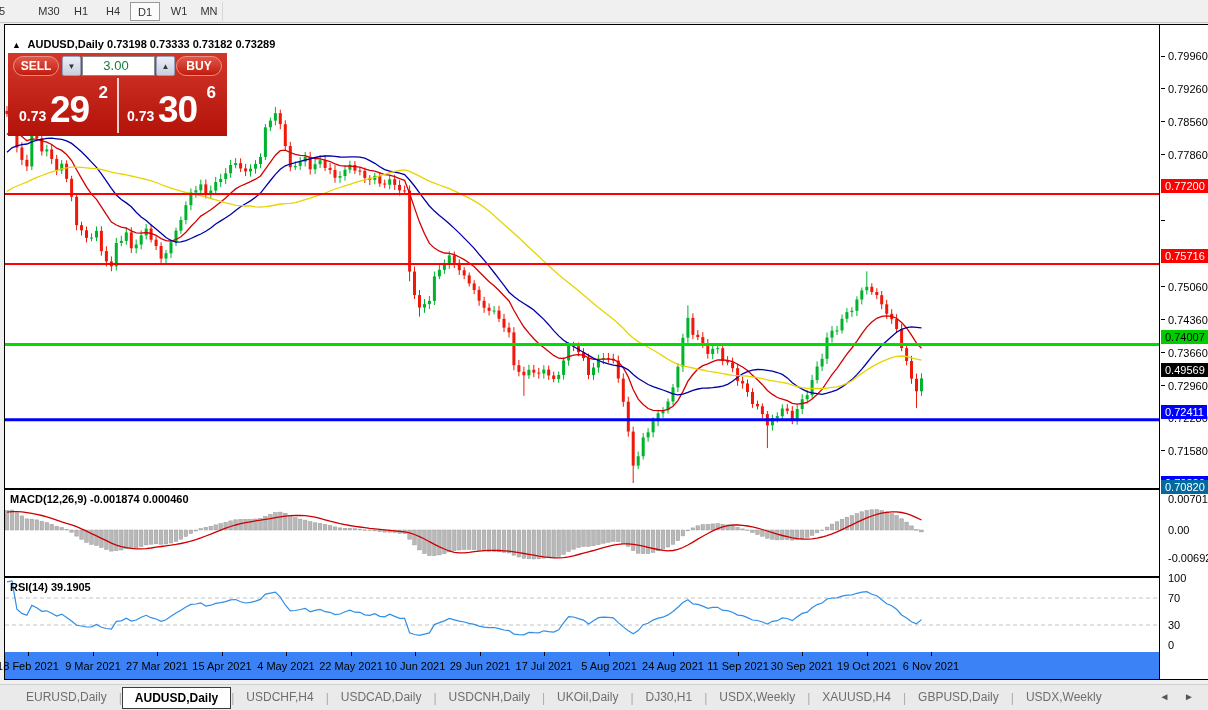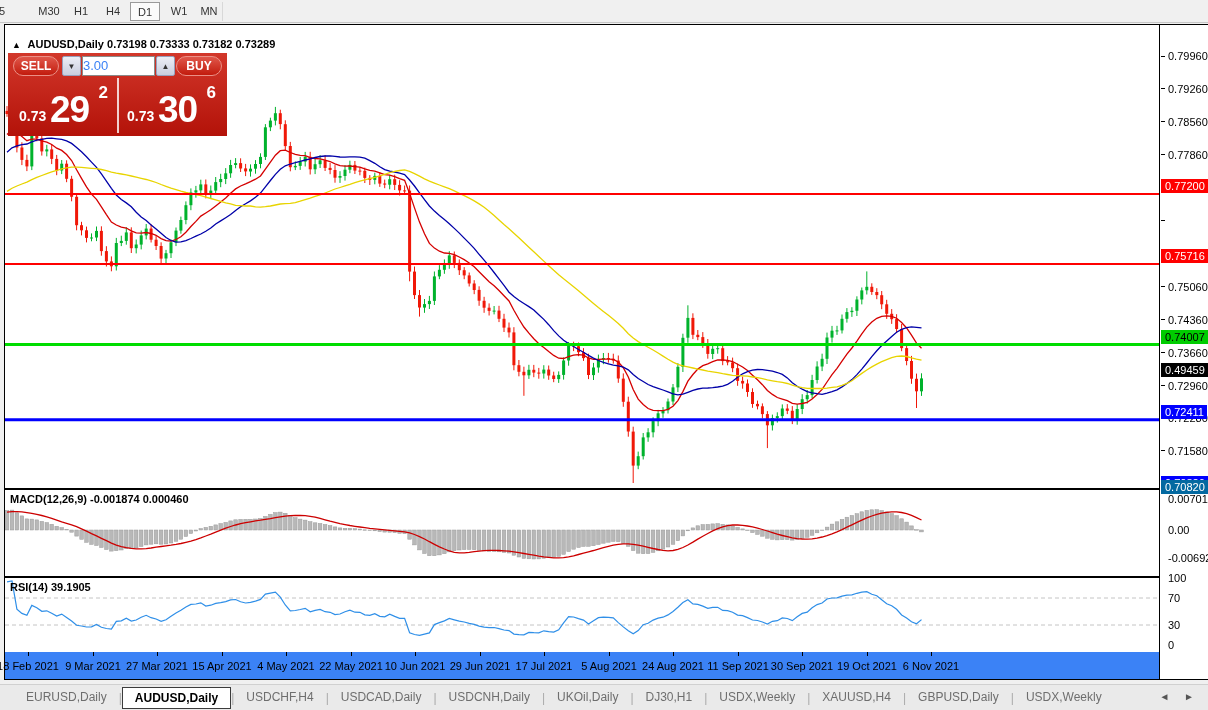--- a/index.html
+++ b/index.html
@@ -38,21 +38,21 @@
     background:linear-gradient(#d2372a,#b31209);padding:2px;}
   .tp-row1{position:relative;height:22px;}
   .tp-btn{position:absolute;top:1px;height:20px;line-height:19px;text-align:center;color:#fff;
     font-size:12px;font-weight:bold;background:linear-gradient(#e0574a,#c21b0d);
     border:1px solid #ea9086;border-radius:10px;cursor:pointer;}
   .tp-sell{left:3px;width:46px;} .tp-buy{right:3px;width:46px;}
   .tp-spin{position:absolute;top:1px;width:19px;height:20px;background:linear-gradient(#eceef6,#c9cede);
     border:1px solid #96a0bc;border-radius:2px;color:#333;font-size:8px;line-height:19px;text-align:center;cursor:pointer;}
   .tp-dn{left:52px;} .tp-up{left:146px;}
   .tp-vol{position:absolute;left:72px;top:1px;width:73px;height:20px;background:#fff;border:1px solid #8a8a8a;
-    font-size:13px;color:#3b82f6;text-align:left;line-height:18px;padding-right:5px;}
+    font-size:13px;color:#15803d;text-align:center;line-height:18px;padding-right:5px;}
   .tp-row2{position:relative;height:55px;margin-top:1px;}
   .tp-price{position:absolute;top:0;width:106px;height:55px;color:#fff;white-space:nowrap;cursor:pointer;}
   .tp-price-sell{left:0;} .tp-price-buy{left:108px;}
   .tp-row2 .gap{position:absolute;left:106.5px;top:0;width:2px;height:55px;background:rgba(255,255,255,.8);}
   .tp-price .sm{font-size:14px;font-weight:bold;position:absolute;bottom:9px;left:9px;}
   .tp-price .bg{font-size:37px;font-weight:bold;position:absolute;bottom:2px;left:40px;letter-spacing:-1px;}
   .tp-price .sp{font-size:17px;font-weight:bold;position:absolute;top:5px;right:8px;}
 
   
   .date-strip{position:absolute;left:0;top:627px;width:1154px;height:27px;background:#3b82f6;}
@@ -775,21 +775,21 @@
         <div class="p-label" style="top: 322px;">0.73660</div>
         <div class="p-tick" style="top: 360px;"></div>
         <div class="p-label" style="top: 355px;">0.72960</div>
         <div class="p-tick" style="top: 392px;"></div>
         <div class="p-label" style="top: 387px;">0.72280</div>
         <div class="p-tick" style="top: 425px;"></div>
         <div class="p-label" style="top: 420px;">0.71580</div>
         <div class="p-badge" style="top: 154px; background: rgb(255, 0, 0); color: rgb(255, 255, 255); z-index: 0;">0.77200</div>
         <div class="p-badge" style="top: 224px; background: rgb(255, 0, 0); color: rgb(255, 255, 255); z-index: 1;">0.75716</div>
         <div class="p-badge" style="top: 305px; background: rgb(0, 204, 0); color: rgb(0, 0, 0); z-index: 2;">0.74007</div>
-        <div class="p-badge" style="top: 338px; background: rgb(0, 0, 0); color: rgb(255, 255, 255); z-index: 3;">0.49459</div>
+        <div class="p-badge" style="top: 338px; background: rgb(0, 0, 0); color: rgb(255, 255, 255); z-index: 3;">0.49569</div>
         <div class="p-badge" style="top: 380px; background: rgb(0, 0, 255); color: rgb(255, 255, 255); z-index: 4;">0.72411</div>
         <div class="p-badge" style="top: 451px; background: rgb(0, 0, 255); color: rgb(255, 255, 255); z-index: 5;">0.70826</div>
         <div class="p-badge" style="top: 455px; background: #0369a1; color: rgb(255, 255, 255); z-index: 6;">0.70820</div>
         <div class="p-label" style="top: 468px;">0.007015</div>
         <div class="p-label" style="top: 499px;">0.00</div>
         <div class="p-label" style="top: 527px;">-0.006923</div>
         <div class="p-label" style="top: 547px;">100</div>
         <div class="p-label" style="top: 567px;">70</div>
         <div class="p-label" style="top: 594px;">30</div>
         <div class="p-label" style="top: 614px;">0</div>

